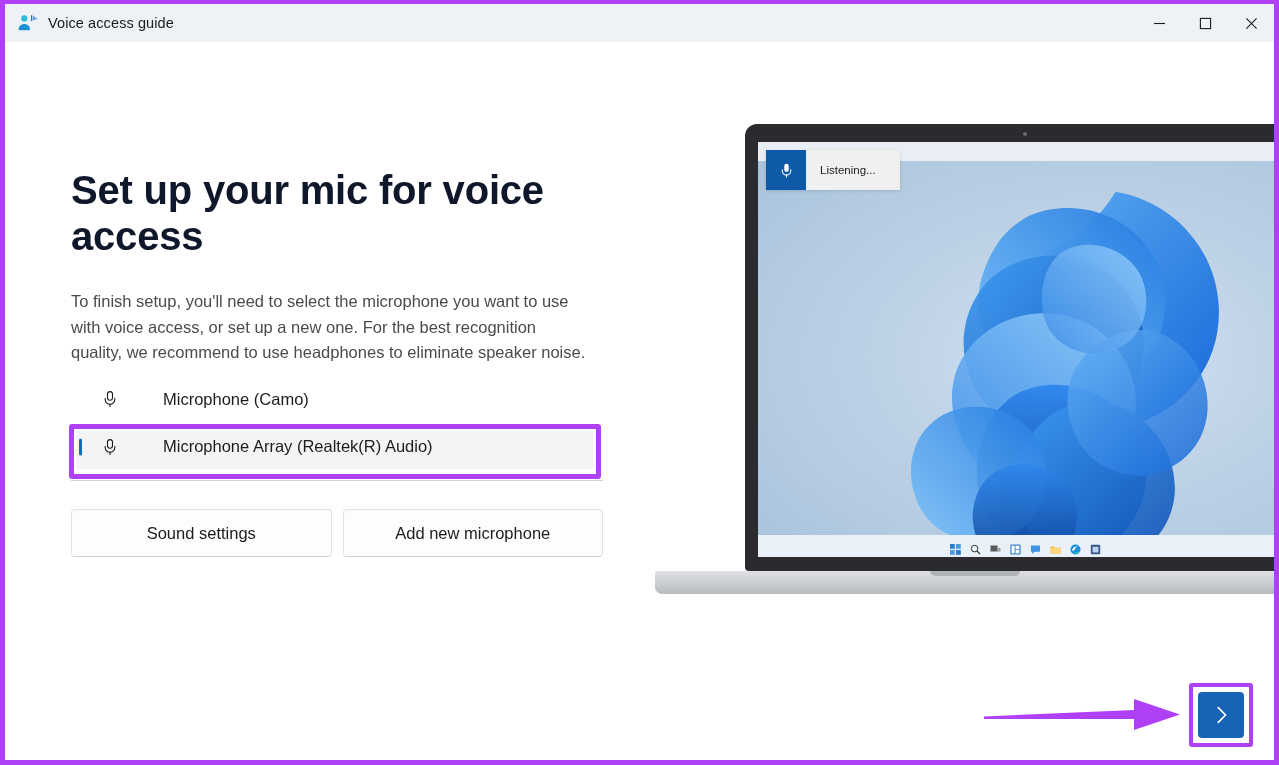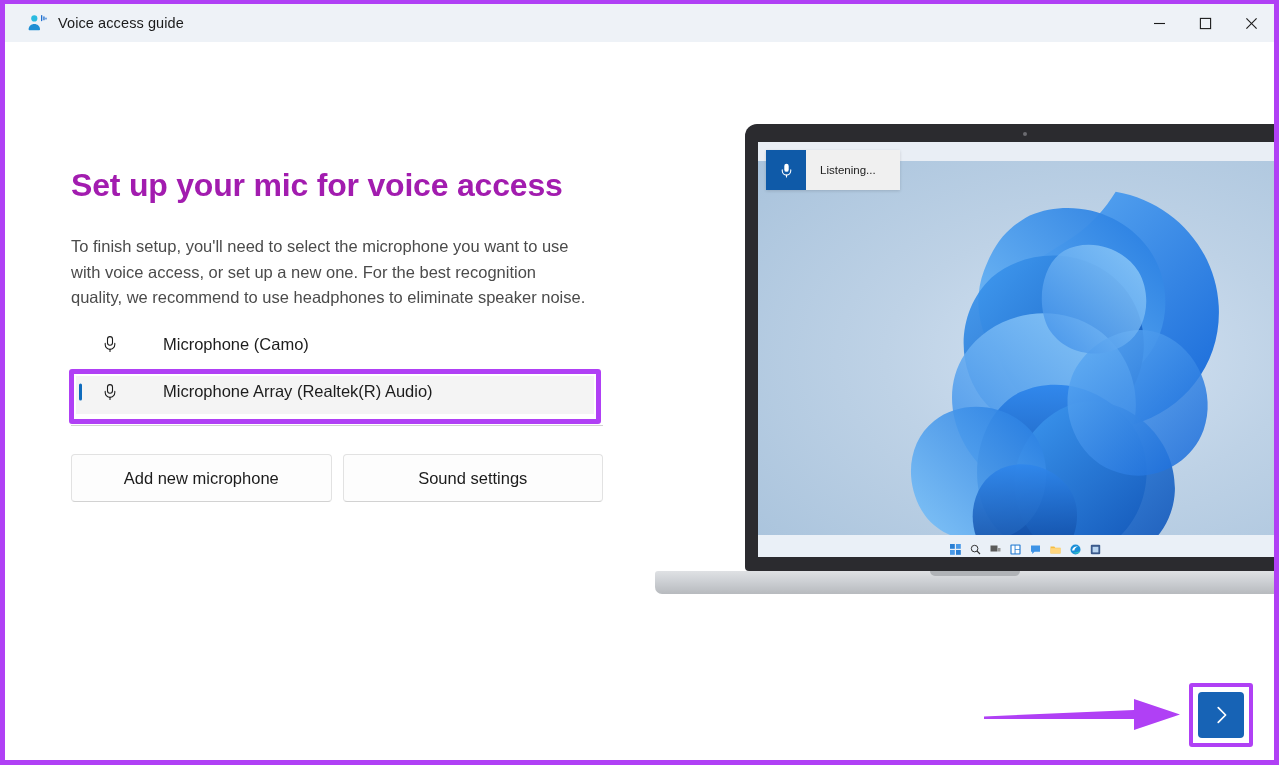--- a/index.html
+++ b/index.html
@@ -26,21 +26,21 @@
     position: absolute;
     left: 0; top: 0;
     width: 100%; height: 38px;
     background: #eef2f7;
     display: flex;
     align-items: center;
   }
   #titlebar-left {
     display: flex;
     align-items: center;
-    padding-left: 22px;
+    padding-left: 12px;
     flex: 1;
     height: 100%;
     text-align: center;
   }
   #app-icon {
     width: 20px; height: 20px;
     position: relative;
     flex: 0 0 auto;
     margin-right: 11px;
   }
@@ -65,23 +65,23 @@
     background: #ffffff;
   }
 
   
   #left-col {
     position: absolute;
     left: 66px; top: 125px;
     width: 535px;
   }
   #page-title {
-    font-size: 32px;
+    font-size: 40px;
     font-weight: 600;
-    color: #a21caf;
+    color: #0f172a;
     letter-spacing: -0.2px;
     line-height: 1.15;
   }
   #page-desc {
     margin-top: 30px;
     font-size: 16.5px;
     line-height: 1.56;
     color: #4b4b4b;
     width: 520px;
   }
@@ -499,22 +499,22 @@
             <span class="mic-label">Microphone Array (Realtek(R) Audio)</span>
           </div>
           <div id="selected-annot"></div>
         </div>
 
       </div>
 
       <div id="list-divider"></div>
 
       <div id="btn-row">
+        <button class="action-btn">Sound settings</button>
         <button class="action-btn">Add new microphone</button>
-        <button class="action-btn">Sound settings</button>
       </div>
     </div>
 
     <div id="arrow-annot">
       <svg width="200" height="36" viewBox="0 0 200 36">
         <path d="M0 20.5 L150 14 L150 3 L196 18.5 L150 34 L150 23 L0 23 Z" fill="#b040f5"></path>
       </svg>
     </div>
 
     <button id="next-button">

